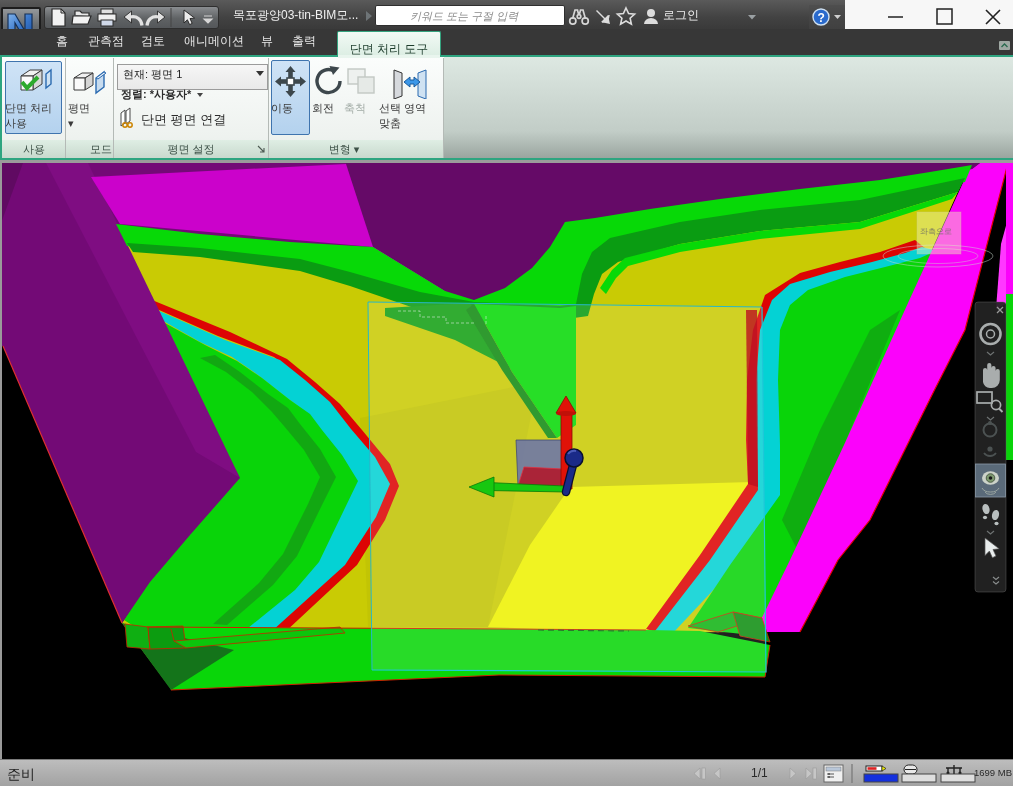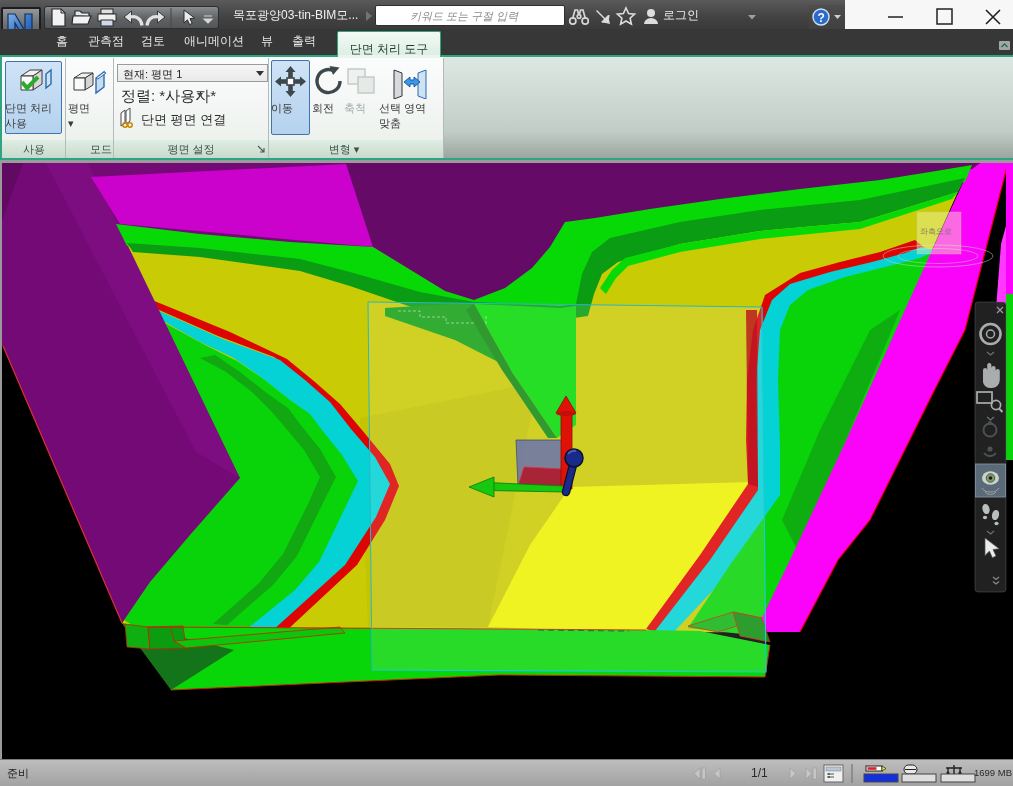--- a/index.html
+++ b/index.html
@@ -141,23 +141,23 @@
 
 <div class="btntext" style="left:68px;top:44px;width:43px;">평면<br>▾</div>
 <svg class="abs" style="left:72px;top:12px" width="36" height="30" viewBox="0 0 36 30">
 <path d="M2 9 l8 -5 l11 0 l-8 5 z" fill="#f0f0f0" stroke="#3a3a3a"></path>
 <path d="M13 9 l8 -5 l0 12 l-8 5 z" fill="#d5d5d5" stroke="#3a3a3a"></path>
 <path d="M2 9 l11 0 l0 12 l-11 0 z" fill="#fafafa" stroke="#3a3a3a"></path>
 <path d="M24 9 l8 -6 l0 15 l-8 6 z" fill="#c8dcef" stroke="#2a6ab0" stroke-width="1.4"></path>
 <path d="M24 9 l8 -6 l2 1 l-8 6 z" fill="#e6eef6" stroke="#2a6ab0" stroke-width="1"></path>
 </svg>
 
-<div class="abs" style="left:117px;top:7px;width:151px;height:18px;background:linear-gradient(#f6f6f6,#e9e9e9);border:1px solid #9b9b9b;font-size:11px;color:#222;padding:2px 0 0 5px;">현재: 평면 1</div>
+<div class="abs" style="left:117px;top:7px;width:151px;height:26px;background:linear-gradient(#f6f6f6,#e9e9e9);border:1px solid #9b9b9b;font-size:11px;color:#222;padding:2px 0 0 5px;">현재: 평면 1</div>
 <div class="abs" style="left:256px;top:14px;width:0;height:0;border-top:5px solid #333;border-left:4px solid transparent;border-right:4px solid transparent;"></div>
-<div class="abs" style="left:121px;top:30px;font-size:15px;color:#2c2c2c;">정렬: *사용자*</div>
+<div class="abs" style="left:121px;top:30px;font-size:11px;color:#2c2c2c;font-weight:bold;">정렬: *사용자*</div>
 <div class="abs" style="left:197px;top:36px;width:0;height:0;border-top:4px solid #444;border-left:3.5px solid transparent;border-right:3.5px solid transparent;"></div>
 <svg class="abs" style="left:118px;top:50px" width="20" height="22" viewBox="0 0 20 22">
 <path d="M3 6 l4 -3 l0 13 l-4 3 z" fill="#fff" stroke="#4a4a4a"></path>
 <path d="M8 4 l4 -3 l0 13 l-4 3 z" fill="#fff" stroke="#4a4a4a"></path>
 <circle cx="7" cy="18" r="2.2" fill="none" stroke="#cc8400" stroke-width="1.5"></circle>
 <circle cx="12" cy="18" r="2.2" fill="none" stroke="#cc8400" stroke-width="1.5"></circle>
 <line x1="9" y1="18" x2="10" y2="18" stroke="#cc8400" stroke-width="1.5"></line>
 </svg>
 <div class="abs" style="left:141px;top:54px;font-size:13px;color:#2c2c2c;">단면 평면 연결</div>
 <svg class="abs" style="left:256px;top:87px" width="10" height="10" viewBox="0 0 10 10">
@@ -299,21 +299,21 @@
 <ellipse cx="14" cy="217.5" rx="2.1" ry="1.7"></ellipse>
 <ellipse cx="24.5" cy="215" rx="3.5" ry="5.2" transform="rotate(14 24.5 215)"></ellipse>
 <ellipse cx="25.5" cy="223.5" rx="2.1" ry="1.7"></ellipse>
 </g>
 <path d="M16,231 l3.5,3 l3.5,-3" stroke="#6e7272" fill="none" stroke-width="1.2"></path>
 <path d="M14,238 v17.5 l4.4,-4.4 l3,6.6 l3.6,-1.7 l-3,-6.5 l6.2,-0.7 z" fill="#e8ecec" stroke="#555" stroke-width="0.7"></path>
 <path d="M22,277 l3,2.5 l3,-2.5 M22,281.5 l3,2.5 l3,-2.5" stroke="#8a8e8e" fill="none" stroke-width="1.1"></path>
 </svg>
 </div>
 <div id="statusbar">
-<div class="abs" style="left:7px;top:6px;font-size:11px;color:#1c1c1c;text-align:right;">준비</div>
+<div class="abs" style="left:7px;top:6px;font-size:14px;color:#1c1c1c;text-align:right;">준비</div>
 <svg class="abs" style="left:694px;top:0" width="319" height="27" viewBox="0 0 319 27">
 <g fill="#c6c6c6" stroke="#9a9a9a" stroke-width="0.6">
 <path d="M6 8 l-6 5.5 l6 5.5 z"></path>
         <rect x="8" y="8" width="3.5" height="11"></rect>
 <path d="M26 8 l-6 5.5 l6 5.5 z"></path>
 <path d="M96 8 l6 5.5 l-6 5.5 z"></path>
 <path d="M112 8 l6 5.5 l-6 5.5 z"></path>
         <rect x="119" y="8" width="3.5" height="11"></rect>
 </g>
 <text x="57" y="17" font-size="12" fill="#2a2a2a">1/1</text>

